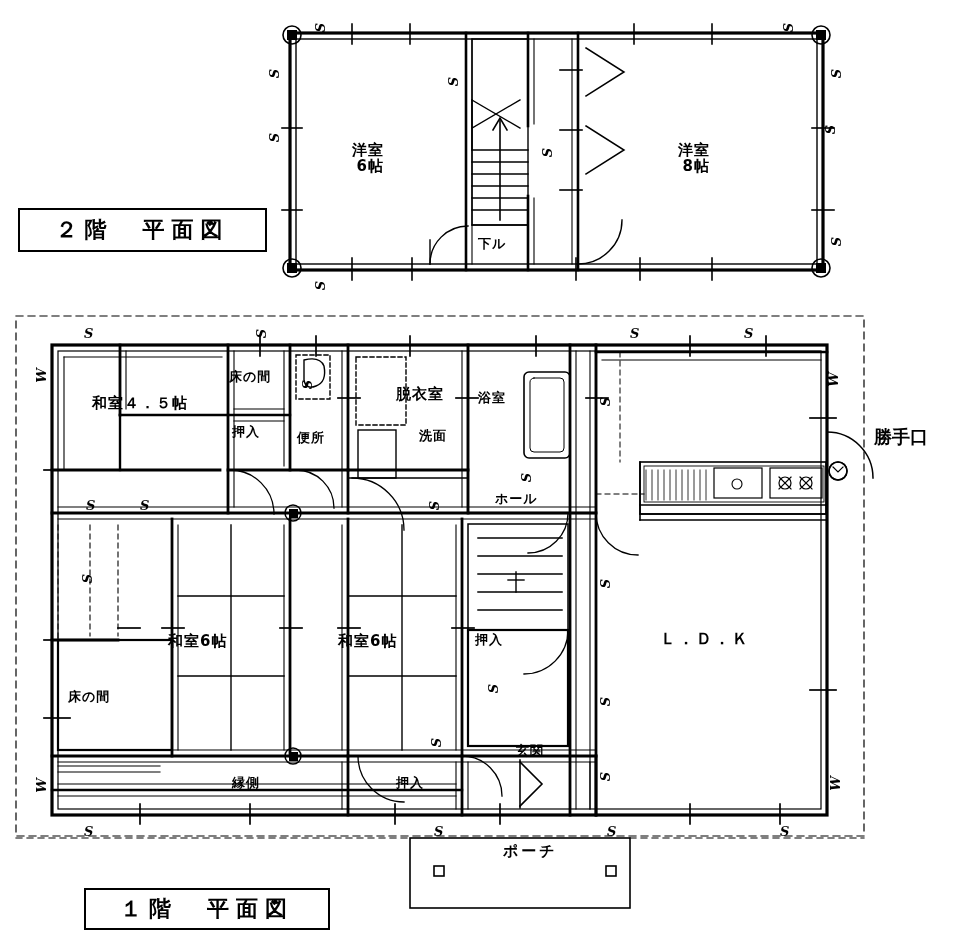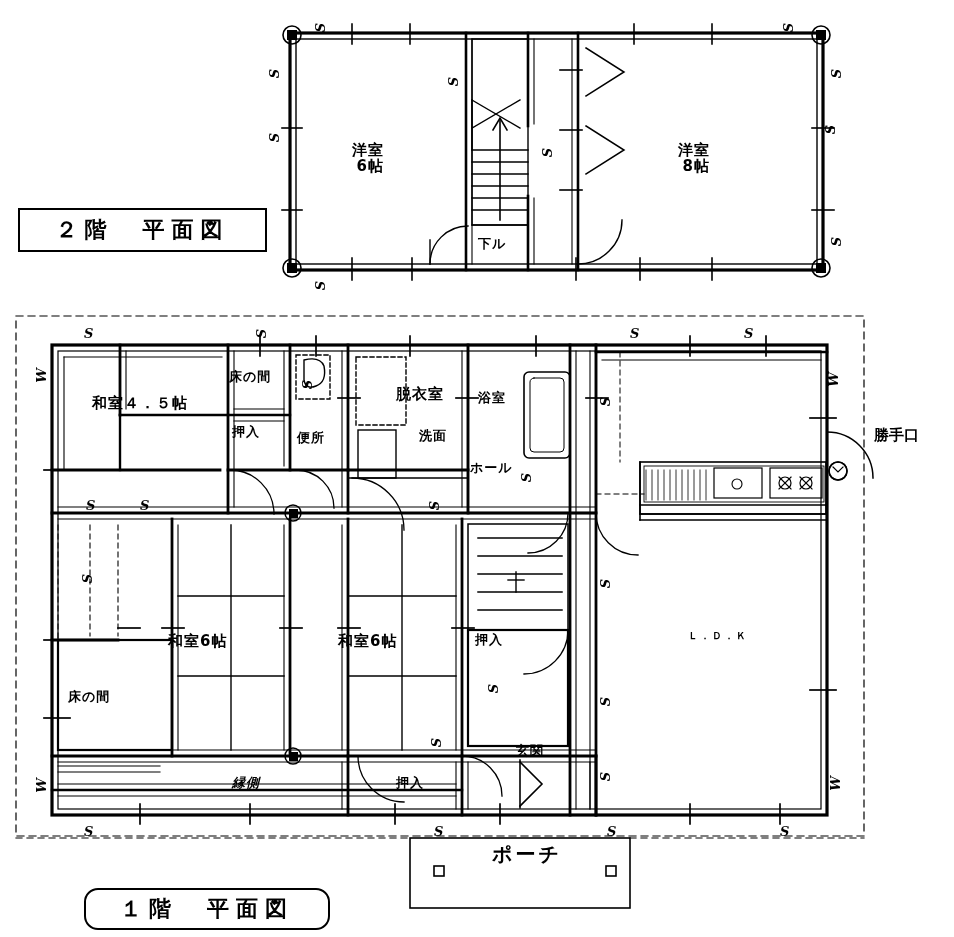--- a/index.html
+++ b/index.html
@@ -37,23 +37,23 @@
   }
   .title-box{
     position:absolute;
     border:2px solid #000;
     background:#fff;
     display:flex;align-items:center;justify-content:center;
     font-size:22px;font-weight:700;letter-spacing:7px;
     font-family:"DejaVu Sans","Liberation Sans",sans-serif;
     color:#000;
   }
-  .ldk{font-size:10px;letter-spacing:2px;margin-left:28px;}
-  .porch-lbl{font-size:20px;letter-spacing:3px;}
-  .katte{font-size:15px;letter-spacing:0px;}
+  .ldk{font-size:16px;letter-spacing:2px;}
+  .porch-lbl{font-size:15px;letter-spacing:3px;margin-left:11px;}
+  .katte{font-size:18px;letter-spacing:0px;}
 </style>
 </head>
 <body>
 
 <div id="stage">
 
 <svg width="954" height="937" viewBox="0 0 954 937" xmlns="http://www.w3.org/2000/svg">
   <rect x="0" y="0" width="954" height="937" fill="#ffffff"></rect>
 
   <g stroke="#000" fill="none" stroke-linecap="square">
@@ -441,27 +441,27 @@
 
   <div class="title-box" style="left:18px;top:208px;width:245px;height:40px;">２階　平面図</div>
 
   <div class="lbl room-name" style="left:92px;top:384px;margin-top:12px;">和室４．５帖</div>
   <div class="lbl small" style="left:229px;top:370px;">床の間</div>
   <div class="lbl small" style="left:232px;top:425px;">押入</div>
   <div class="lbl small" style="left:297px;top:431px;">便所</div>
   <div class="lbl room-name" style="left:396px;top:387px;">脱衣室</div>
   <div class="lbl small" style="left:410px;top:429px;margin-left:9px;">洗面</div>
   <div class="lbl small" style="left:478px;top:391px;">浴室</div>
-  <div class="lbl small" style="left:470px;top:461px;">ホール</div>
+  <div class="lbl small" style="left:470px;top:492px;padding-left:25px;">ホール</div>
   <div class="lbl ldk" style="left:660px;top:631px;">Ｌ．Ｄ．Ｋ</div>
   <div class="lbl room-name" style="left:168px;top:634px;">和室6帖</div>
   <div class="lbl room-name" style="left:338px;top:634px;">和室6帖</div>
   <div class="lbl small" style="left:68px;top:690px;">床の間</div>
   <div class="lbl small" style="left:475px;top:633px;">押入</div>
-  <div class="lbl small" style="left:232px;top:776px;font-style:italic;">縁側</div>
+  <div class="lbl small" style="left:232px;top:776px;">縁側</div>
   <div class="lbl small" style="left:396px;top:776px;">押入</div>
   <div class="lbl small" style="left:516px;top:744px;">玄関</div>
   <div class="lbl porch-lbl" style="left:492px;top:844px;">ポーチ</div>
   <div class="lbl katte" style="left:874px;top:428px;">勝手口</div>
 
   <div class="mark-s" style="left:84px;top:326px;">S</div>
   <div class="mark-s rot" style="left:257px;top:326px;">S</div>
   <div class="mark-s" style="left:630px;top:326px;">S</div>
   <div class="mark-s" style="left:744px;top:326px;">S</div>
 
@@ -481,15 +481,15 @@
   <div class="mark-s" style="left:84px;top:824px;">S</div>
   <div class="mark-s" style="left:434px;top:824px;">S</div>
   <div class="mark-s" style="left:607px;top:824px;">S</div>
   <div class="mark-s" style="left:780px;top:824px;">S</div>
 
   <div class="mark-w" style="left:34px;top:368px;">W</div>
   <div class="mark-w" style="left:34px;top:778px;">W</div>
   <div class="mark-w" style="left:826px;top:372px;">W</div>
   <div class="mark-w" style="left:828px;top:776px;">W</div>
 
-  <div class="title-box" style="left:84px;top:888px;width:242px;height:38px;border-radius:14px;">１階　平面図</div>
+  <div class="title-box" style="left:84px;top:888px;width:242px;height:38px;">１階　平面図</div>
 
 </div>
 
 </body></html>

